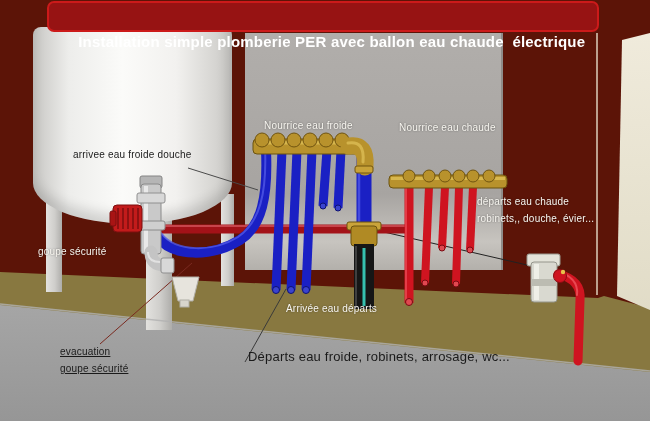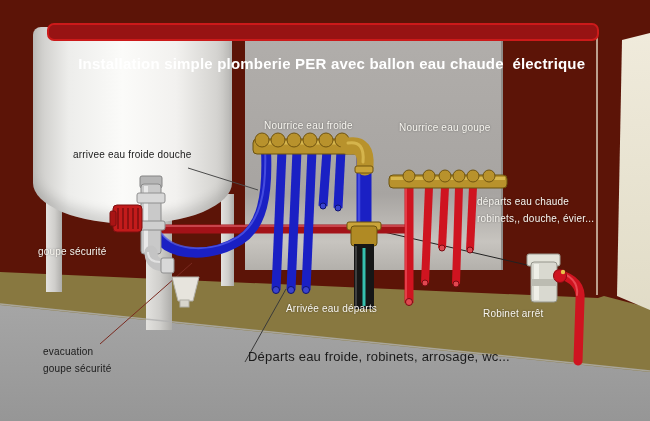--- a/index.html
+++ b/index.html
@@ -41,26 +41,26 @@
   .leg2{left:146px;top:202px;width:26px;height:128px;}
   .leg3{left:221px;top:194px;width:13px;height:92px;}
   .tank{
     left:33px;top:27px;width:199px;height:197px;
     border-radius:8px 8px 50% 50% / 8px 8px 21% 21%;
     background:linear-gradient(90deg,#c7c6c3 0,#ededeb 18%,#fbfbf9 45%,#f2f1ef 72%,#d5d4d1 92%,#c0bfbc 100%);
     box-shadow:inset 0 -9px 12px rgba(0,0,0,.14);
   }
   
   .banner{
-    left:47px;top:1px;width:552px;height:18px;box-sizing:border-box;
+    left:47px;top:1px;width:552px;height:31px;box-sizing:border-box;
     background:var(--c-banner,#971313);
     border:2px solid var(--c-banner_border,#cc1a1a);
     border-radius:7px;
     color:#ffffff;font-size:15px;font-weight:bold;letter-spacing:.2px;
-    line-height:26px;text-align:center;white-space:pre;margin-top:22px;
+    line-height:26px;text-align:center;white-space:pre;
   }
   
   .pipes{left:0;top:0;}
   .s-cold{stroke:var(--c-cold_pipe,#1a20c4);}
   .s-hot{stroke:var(--c-hot_pipe,#cf1420);}
   .s-main{stroke:var(--c-main_pipe,#161616);}
   .s-teal{stroke:var(--c-teal_stripe,#35c0af);}
   .s-brass{stroke:var(--c-brass,#b8922c);}
   .f-brass{fill:var(--c-brass,#b8922c);}
   
@@ -204,35 +204,34 @@
       <circle cx="563" cy="272" r="2.2" fill="#e8c24a"></circle>
     </g>
   </svg>
 
   <div class="abs banner">
     <span>Installation simple plomberie PER avec ballon eau chaude  électrique</span>
   </div>
 
   <div class="lbl lbl-light" style="left:264px;top:117px;">Nourrice eau froide</div>
 
-  <div class="lbl lbl-light" style="left:399px;top:119px;">Nourrice eau goupe</div>
+  <div class="lbl lbl-light" style="left:399px;top:119px;">Nourrice eau chaude</div>
 
   <div class="lbl lbl-dark" style="left:73px;top:146px;">arrivee eau froide douche</div>
 
   <div class="lbl lbl-light" style="left:38px;top:243px;">goupe sécurité</div>
 
   <div class="lbl lbl-light" style="left:477px;top:193px;">
     <span style="display:block">départs eau chaude</span>
     <span style="display:block">robinets,, douche, évier...</span>
   </div>
 
   <div class="lbl lbl-light" style="left:286px;top:300px;">Arrivée eau départs</div>
 
-  <div class="lbl lbl-light" style="left:483px;top:305px;">Robinet arrêt</div>
-
-  <div class="lbl lbl-dark" style="left:43px;top:343px;">
+
+  <div class="lbl lbl-dark" style="left:60px;top:343px;text-decoration:underline;">
     <span style="display:block">evacuation</span>
     <span style="display:block">goupe sécurité</span>
   </div>
 
   <div class="lbl lbl-dark" style="left:248px;top:348px;font-size:13px;text-align:center;">Départs eau froide, robinets, arrosage, wc...</div>
 
 </div>
 
 </body></html>

